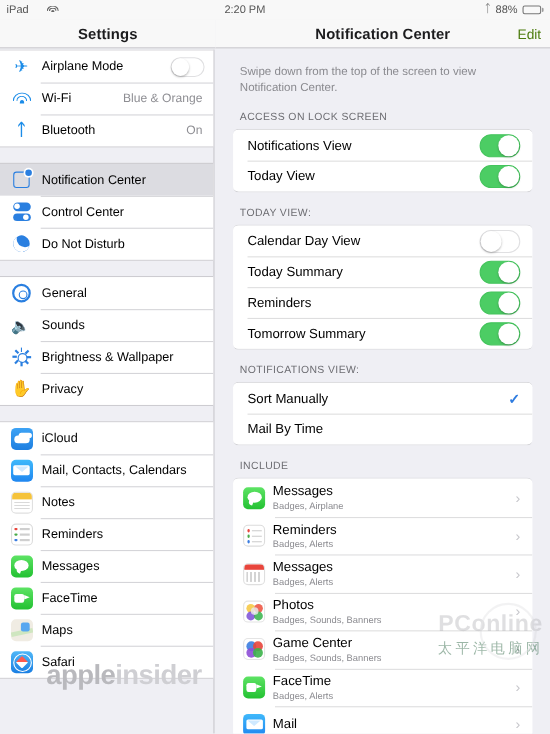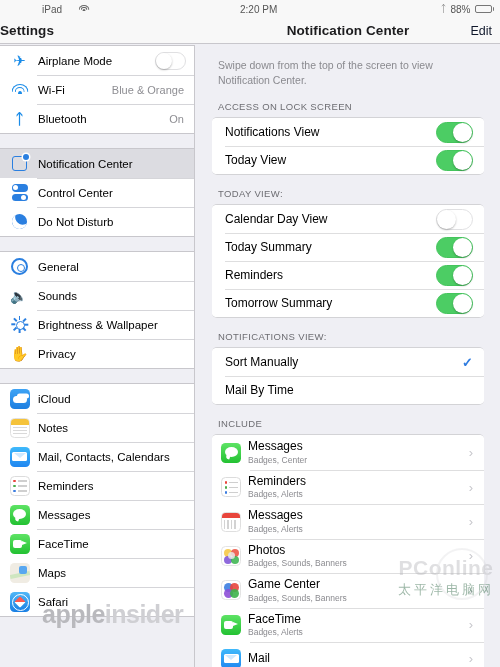--- a/index.html
+++ b/index.html
@@ -11,45 +11,45 @@
     -webkit-font-smoothing:antialiased;
   }
   #screen { position:relative; width:500px; height:667px; overflow:hidden; background:#efeff4; }
 
   
   .statusbar{
     position:absolute; top:0; left:0; width:500px; height:18px;
     display:flex; align-items:center; font-size:10px; color:#555;
     background:#f8f8f8; z-index:30;
   }
-  .sb-left{ display:flex; align-items:center; gap:16px; padding-left:6px; width:196px;margin-left:36px;}
+  .sb-left{ display:flex; align-items:center; gap:16px; padding-left:6px; width:196px;}
   .sb-center{ width:110px; padding-left:8px; }
   .sb-right{ flex:1; display:flex; align-items:center; justify-content:flex-end; gap:4px; padding-right:6px;}
   .wifi-ico{ display:inline-block; width:11px; height:9px; position:relative; }
   .wifi-ico i{ position:absolute; border:1.3px solid #666; border-bottom:none;
     border-radius:50% 50% 0 0 / 100% 100% 0 0; left:50%; transform:translateX(-50%); }
   .wifi-ico i:nth-child(1){ width:11px; height:5px; top:0; }
   .wifi-ico i:nth-child(2){ width:7px;  height:3.5px; top:2px; }
   .wifi-ico i:nth-child(3){ width:3px;  height:2px; top:4.5px; background:#666; border:none; border-radius:50% 50% 0 0/100% 100% 0 0;}
   .bt-ico{ font-size:10px; color:#5a5a5a; line-height:1; }
   .batt{ display:inline-flex; align-items:center; }
   .batt-body{ width:17px; height:8px; border:1px solid #777; border-radius:2px; padding:1px; }
   .batt-fill{ height:100%; background:#3fcc54; border-radius:1px; }
   .batt-cap{ width:1.5px; height:3.5px; background:#777; margin-left:1px; border-radius:0 1px 1px 0;}
 
   
   .navbar{
     position:absolute; top:18px; height:26px;
     background:#f8f8f8; display:flex; align-items:center; z-index:25;
     border-bottom:1px solid #c8c7cc;
   }
-  .nav-left{ left:0; width:196px; justify-content:flex-start; }
+  .nav-left{ left:0; width:196px; justify-content:center; }
   .nav-right{ left:196px; width:304px; justify-content:center; position:absolute; }
   .nav-title{ font-size:13.5px; font-weight:bold; color:#1c1c1e; letter-spacing:.1px;}
-  .edit-btn{ position:absolute; right:8px; font-size:12.5px; color:#0f172a;}
+  .edit-btn{ position:absolute; right:8px; font-size:12.5px; color:#4d7c0f;}
 
   
   .sidebar{
     position:absolute; top:45px; left:0; width:195px; bottom:0;
     background:#efeff4; overflow:hidden; border-right:1px solid #c8c7cc;
   }
   .detail{
     position:absolute; top:45px; left:196px; width:304px; bottom:0;
     background:#efeff4; overflow:hidden;
   }
@@ -341,29 +341,29 @@
 
     <div class="s-group">
       <div class="s-row">
         <span class="s-ico">
             <span class="appicon ai-icloud"></span>
           </span>
         <span class="s-label">iCloud</span>
       </div>
       <div class="s-row">
         <span class="s-ico">
+            <span class="appicon ai-mail"></span>
+          </span>
+        <span class="s-label">Mail, Contacts, Calendars</span>
+      </div>
+      <div class="s-row">
+        <span class="s-ico">
             <span class="appicon ai-notes"></span>
           </span>
         <span class="s-label">Notes</span>
-      </div>
-      <div class="s-row">
-        <span class="s-ico">
-            <span class="appicon ai-mail"></span>
-          </span>
-        <span class="s-label">Mail, Contacts, Calendars</span>
       </div>
       <div class="s-row">
         <span class="s-ico">
             <span class="appicon ai-rem">
               <i></i>
               <i></i>
               <i></i>
               <b></b>
               <b></b>
               <b></b>
@@ -457,21 +457,21 @@
       </div>
     </div>
 
     <div class="d-hdr">INCLUDE</div>
     <div class="d-group">
 
       <div class="d-row appr">
         <span class="appicon ai-msg"></span>
         <span class="appr-txt">
           <span class="appr-title">Messages</span>
-          <span class="appr-sub">Badges, Center</span>
+          <span class="appr-sub">Badges, Airplane</span>
         </span>
         <span class="chev">›</span>
       </div>
 
       <div class="d-row appr">
         <span class="appicon ai-rem">
             <i></i>
             <i></i>
             <i></i>
             <b></b>

